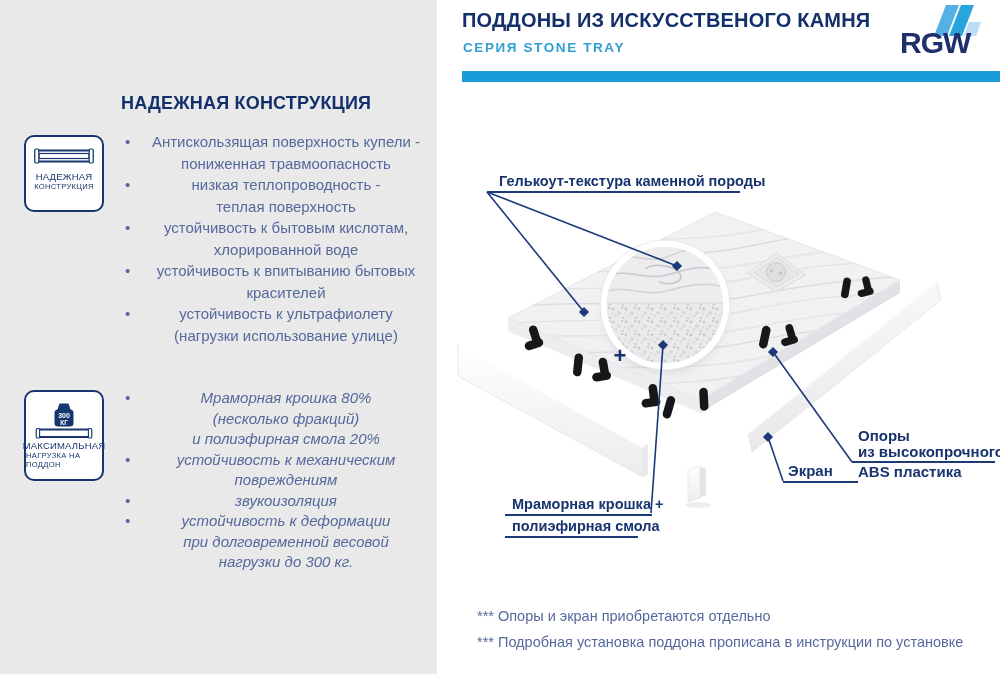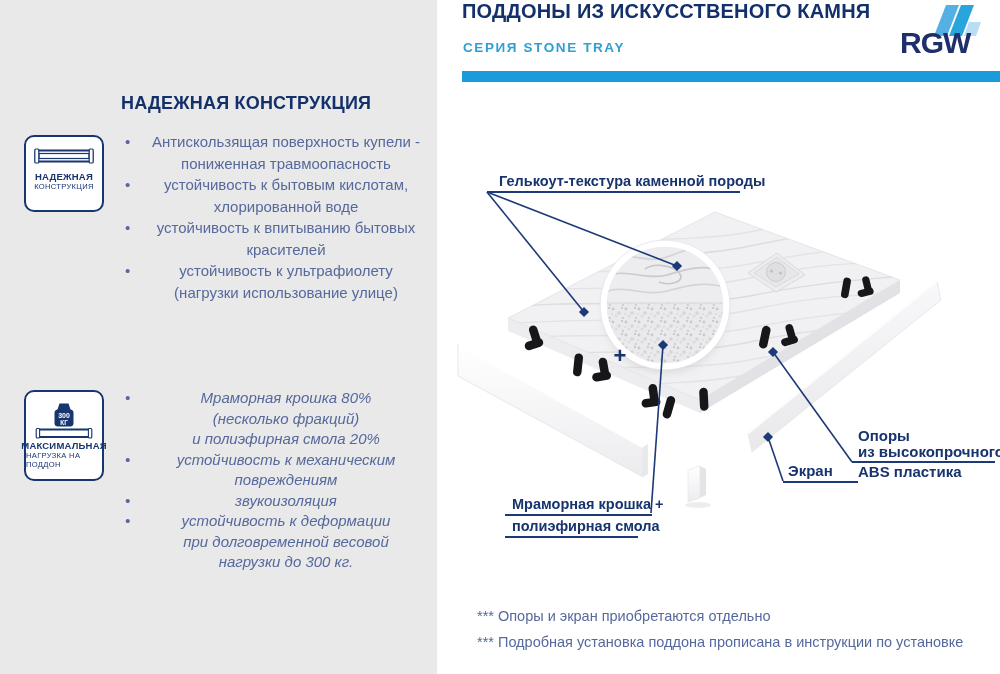--- a/index.html
+++ b/index.html
@@ -10,35 +10,35 @@
   .abs{position:absolute;}
 
   
   .left-panel{left:0;top:0;width:437px;height:674px;background:#E9E9EA;}
 
   
   .badge{width:80px;height:77px;background:#fff;border:2.5px solid #17356F;border-radius:10px;
     display:flex;flex-direction:column;align-items:center;justify-content:flex-start;box-sizing:border-box;padding-top:9px;}
   .badge-1{left:24px;top:135px;}
   .badge-2{left:24px;top:390px;height:91px;}
-  .badge .lbl1{color:#17356F;font-weight:700;font-size:9.5px;letter-spacing:.2px;margin-top:4px;line-height:10px;}
+  .badge .lbl1{color:#17356F;font-weight:400;font-size:9.5px;letter-spacing:.2px;margin-top:4px;line-height:10px;}
   .badge .lbl2{color:#17356F;font-weight:400;font-size:7.6px;letter-spacing:.3px;line-height:9px;}
   .badge-2 .lbl1{margin-top:2px;}
 
   
   .section-title{left:121px;top:93px;color:#13306B;font-size:18px;font-weight:800;letter-spacing:.2px;}
   .blist{left:121px;width:310px;margin:0;padding:0;list-style:none;color:#56699C;}
   .blist li{position:relative;padding-left:20px;text-align:center;}
   .blist li::before{content:"•";position:absolute;left:4px;top:0;color:#56699C;}
   .blist span{white-space:pre-line;}
   .list-1{top:131px;font-size:15px;line-height:21.5px;}
   .list-2{top:388px;font-size:15px;line-height:20.5px;font-style:italic;}
 
   
-  .page-title{left:462px;top:0;color:#13306B;font-size:20px;font-weight:800;letter-spacing:.2px;}
+  .page-title{left:462px;top:9px;color:#13306B;font-size:20px;font-weight:800;letter-spacing:.2px;}
   .page-subtitle{left:463px;top:40px;color:#2F9FD4;font-size:13.5px;font-weight:700;letter-spacing:1.6px;}
   .blue-bar{left:462px;top:71px;width:538px;height:11px;background:#199CD9;}
   .logo{left:898px;top:0px;}
 
   
   .footnote{left:477px;color:#56699C;font-size:14.5px;}
   .fn-1{top:608px;}
   .fn-2{top:634px;}
 
   .diagram{left:455px;top:85px;}
@@ -71,20 +71,22 @@
   </svg>
   <div class="lbl1">МАКСИМАЛЬНАЯ</div>
   <div class="lbl2">НАГРУЗКА НА ПОДДОН</div>
 </div>
 
 <div class="abs section-title">НАДЕЖНАЯ КОНСТРУКЦИЯ</div>
 
 <ul class="abs blist list-1">
   <li><span>Антискользящая поверхность купели -
 пониженная травмоопасность</span></li>
+  <li><span>низкая теплопроводность -
+теплая поверхность</span></li>
   <li><span>устойчивость к бытовым кислотам,
 хлорированной воде</span></li>
   <li><span>устойчивость к впитыванию бытовых
 красителей</span></li>
   <li><span>устойчивость к ультрафиолету
 (нагрузки использование улице)</span></li>
 </ul>
 
 <ul class="abs blist list-2">
   <li><span>Мраморная крошка 80%

